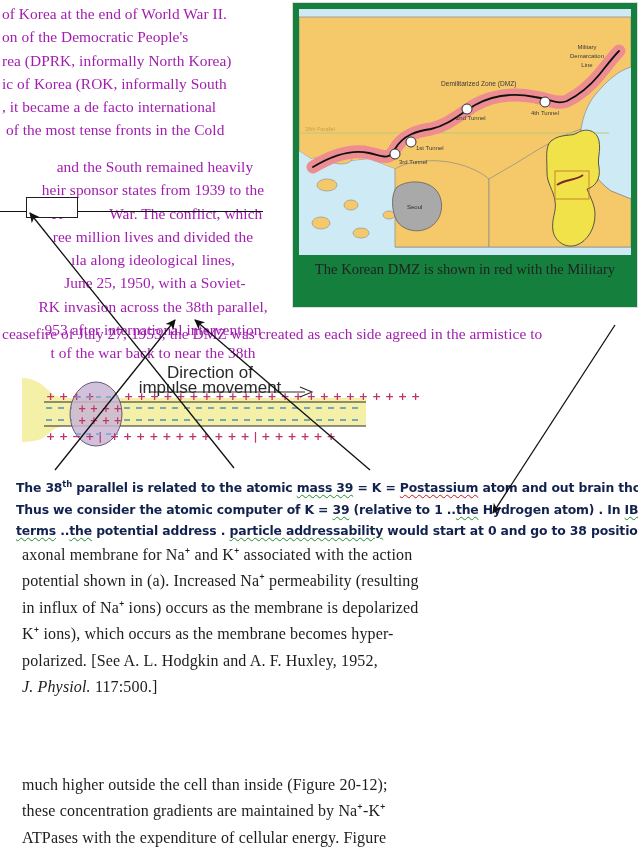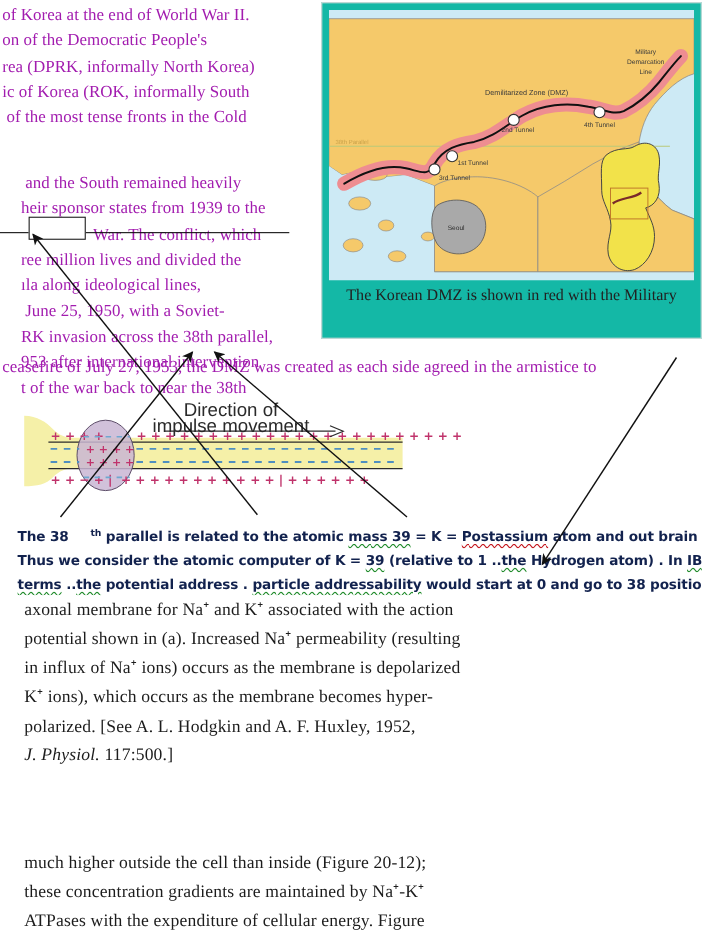--- a/index.html
+++ b/index.html
@@ -8,21 +8,21 @@
     background:#ffffff;
     position:relative;
     overflow:hidden;
     font-family:"Liberation Serif",serif;
     color:#1a1a1a;
   }
   .layer{position:absolute;}
 
   
   #wiki-top{left:2px;top:2px;width:284px;}
-  #wiki-mid{left:19px;top:155px;width:290px;}
+  #wiki-mid{left:8px;top:155px;width:290px;text-align:center;}
   #wiki-last{left:2px;top:322px;width:630px;}
   .wikitext{
     font-family:"Liberation Serif",serif;
     font-size:15.4px;
     line-height:23.3px;
     color:#a21caf;
     white-space:pre;
     letter-spacing:.05px;
   }
 
@@ -36,21 +36,21 @@
   
   #hrule{
     left:0px;top:211px;width:263px;height:0;
     border-top:1.4px solid #111;
     z-index:39;
   }
 
   
   #map-figure{
     left:292px;top:2px;width:344px;height:304px;
-    background:#14b8a6;
+    background:#15803d;
     border:1px solid #dcdcdc;
     z-index:20;
   }
   #map-canvas{position:absolute;left:6px;top:6px;width:332px;height:246px;}
   .map-cap{
     position:absolute;left:0;top:256px;width:344px;
     text-align:center;
     font-family:"Liberation Serif",serif;
     font-size:14.6px;line-height:21px;
     color:#212121;
@@ -74,21 +74,21 @@
     left:16px;top:474px;width:616px;
     font-family:"DejaVu Sans",sans-serif;
     font-size:12.4px;
     line-height:21.5px;
     color:#12224e;
     font-weight:600;
     letter-spacing:-.15px;
     z-index:50;
   }
   #annot .ln{white-space:nowrap;}
-  sup{font-size:.68em;vertical-align:super;margin-left:20px;}
+  sup{font-size:.68em;vertical-align:super;}
   .sq-green{
     text-decoration:underline wavy #1f8b2a;
     text-decoration-thickness:1px;
     text-underline-offset:2px;
   }
   .sq-red{
     text-decoration:underline wavy #c4161c;
     text-decoration-thickness:1px;
     text-underline-offset:2px;
   }
@@ -110,20 +110,21 @@
   }
 </style>
 </head>
 <body>
 
 <div class="layer" id="wiki-top">
   <div class="wikitext">of Korea at the end of World War II.</div>
   <div class="wikitext">on of the Democratic People's</div>
   <div class="wikitext">rea (DPRK, informally North Korea)</div>
   <div class="wikitext">ic of Korea (ROK, informally South</div>
+  <div class="wikitext">, it became a de facto international</div>
   <div class="wikitext"> of the most tense fronts in the Cold</div>
 </div>
 
 <div class="layer" id="wiki-mid">
   <div class="wikitext"> and the South remained heavily</div>
   <div class="wikitext">heir sponsor states from 1939 to the</div>
   <div class="wikitext">  K            War. The conflict, which</div>
   <div class="wikitext">ree million lives and divided the</div>
   <div class="wikitext">ıla along ideological lines,</div>
   <div class="wikitext"> June 25, 1950, with a Soviet-</div>

